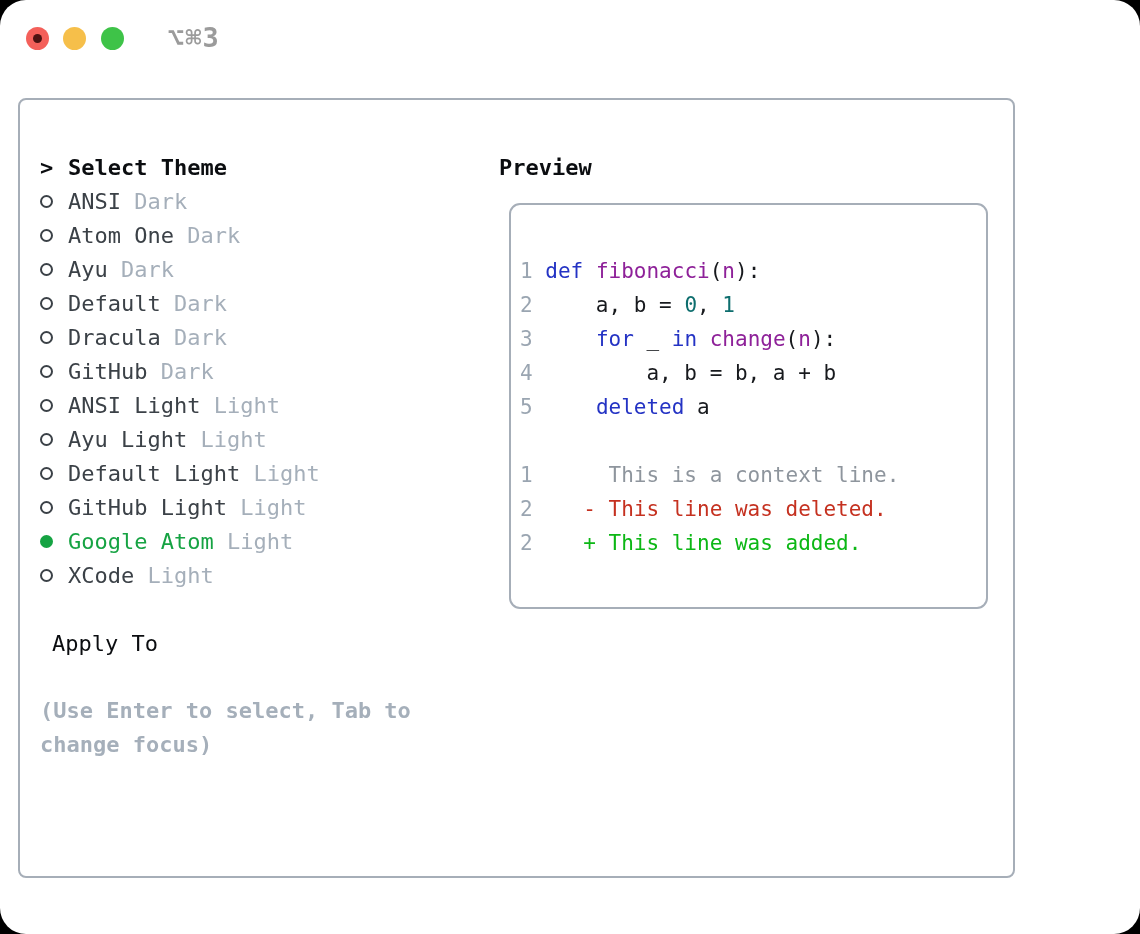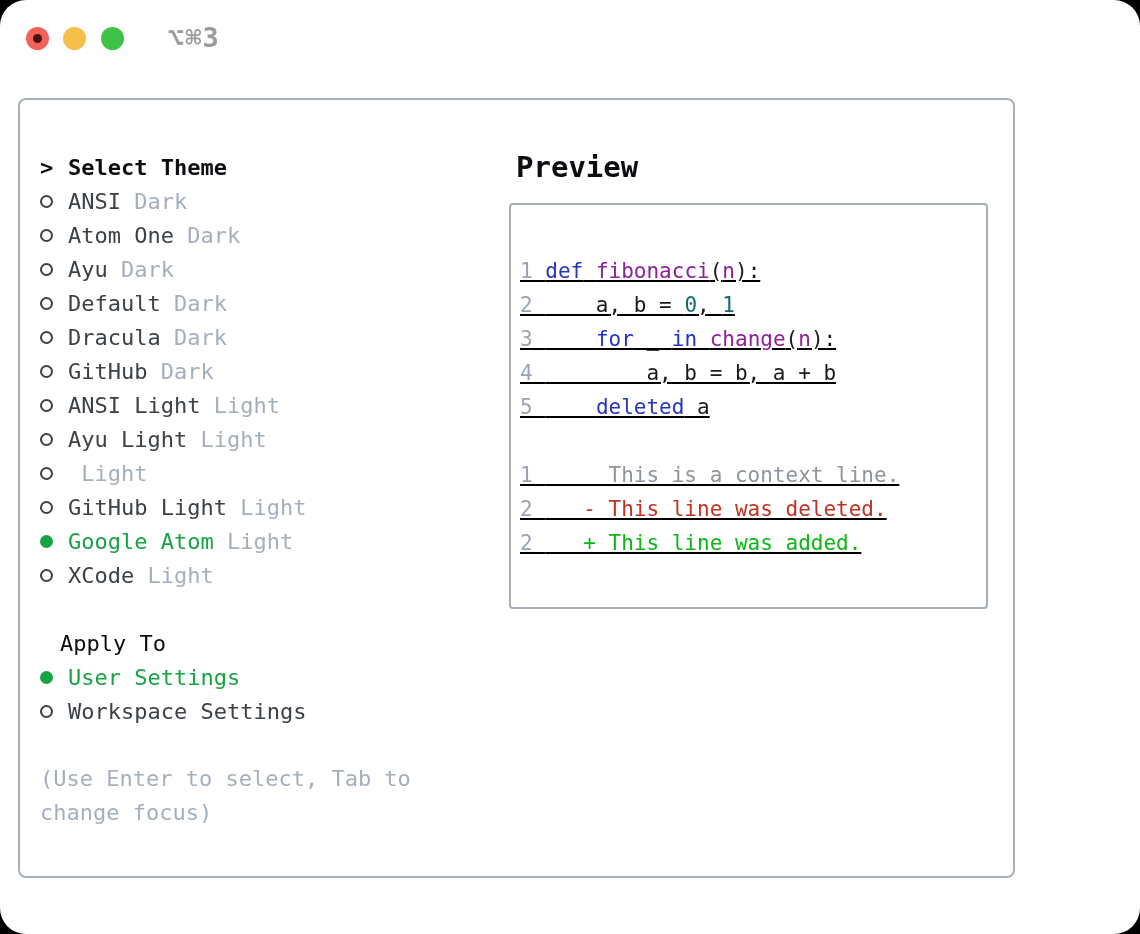--- a/index.html
+++ b/index.html
@@ -27,28 +27,28 @@
   .row{height:34px;display:flex;align-items:center;white-space:pre;}
   .spacer-row{height:34px;}
   .prompt{width:28px;font-weight:bold;color:var(--text-black);}
   .header-label{font-weight:bold;color:var(--text-black);}
   .bullet-col{width:28px;display:flex;align-items:center;}
   .radio{width:13px;height:13px;border-radius:50%;border:2px solid var(--text-dark);box-sizing:border-box;}
   .radio.sel{border-color:var(--accent-green);background:var(--accent-green);}
   .tname{color:var(--text-dark);text-align:center;}
   .tname.sel{color:var(--accent-green);}
   .tvariant{color:var(--text-muted);}
-  .apply-header{margin-left:20px;color:var(--text-black);}
-  .help{margin-top:0;width:392px;color:var(--text-muted);font-size:22px;line-height:34px;}
+  .apply-header{margin-left:12px;color:var(--text-black);}
+  .help{margin-top:0;width:392px;color:var(--text-muted);font-size:22px;line-height:34px;font-weight:bold;}
 
   
-  .preview-header{position:absolute;left:496px;top:50px;height:34px;display:flex;align-items:center;
-      font-size:29px;font-weight:bold;color:var(--text-black);}
+  .preview-header{position:absolute;left:479px;top:50px;height:34px;display:flex;align-items:center;
+      font-size:22px;font-weight:bold;color:var(--text-black);}
   .preview-box{position:absolute;left:489px;top:103px;width:475px;height:402px;
-      border:2px solid var(--border);border-radius:4px;background:#fff;overflow:hidden;text-decoration:underline;}
+      border:2px solid var(--border);border-radius:11px;background:#fff;overflow:hidden;}
   .code{padding:49px 0 0 9px;font-size:21px;line-height:34px;}
   .cl{white-space:pre;height:34px;}
   .ln{color:var(--code-ln);}
   .c-kw{color:var(--code-kw);}
   .c-fn{color:var(--code-fn);}
   .c-num{color:var(--code-num);}
   .c-plain{color:var(--code-plain);}
   .c-ctx{color:var(--diff-ctx);}
   .c-del{color:var(--diff-del);}
   .c-add{color:var(--diff-add);}
@@ -77,36 +77,32 @@
 
         <div id="theme-list">
             <div class="row"><span class="bullet-col"><span class="radio"></span></span><span class="tname">ANSI</span><span class="tvariant"> Dark</span></div>
             <div class="row"><span class="bullet-col"><span class="radio"></span></span><span class="tname">Atom One</span><span class="tvariant"> Dark</span></div>
             <div class="row"><span class="bullet-col"><span class="radio"></span></span><span class="tname">Ayu</span><span class="tvariant"> Dark</span></div>
             <div class="row"><span class="bullet-col"><span class="radio"></span></span><span class="tname">Default</span><span class="tvariant"> Dark</span></div>
             <div class="row"><span class="bullet-col"><span class="radio"></span></span><span class="tname">Dracula</span><span class="tvariant"> Dark</span></div>
             <div class="row"><span class="bullet-col"><span class="radio"></span></span><span class="tname">GitHub</span><span class="tvariant"> Dark</span></div>
             <div class="row"><span class="bullet-col"><span class="radio"></span></span><span class="tname">ANSI Light</span><span class="tvariant"> Light</span></div>
             <div class="row"><span class="bullet-col"><span class="radio"></span></span><span class="tname">Ayu Light</span><span class="tvariant"> Light</span></div>
-            <div class="row"><span class="bullet-col"><span class="radio"></span></span><span class="tvariant"> Light</span></div>
+            <div class="row"><span class="bullet-col"><span class="radio"></span></span><span class="tname">Default Light</span><span class="tvariant"> Light</span></div>
             <div class="row"><span class="bullet-col"><span class="radio"></span></span><span class="tname">GitHub Light</span><span class="tvariant"> Light</span></div>
             <div class="row"><span class="bullet-col"><span class="radio sel"></span></span><span class="tname sel">Google Atom</span><span class="tvariant"> Light</span></div>
             <div class="row"><span class="bullet-col"><span class="radio"></span></span><span class="tname">XCode</span><span class="tvariant"> Light</span></div>
           </div>
 
         <div class="spacer-row"></div>
 
         <div class="row apply-header">
           <span>Apply To</span>
         </div>
 
-        <div id="apply-list">
-            <div class="row"><span class="bullet-col"><span class="radio sel"></span></span><span class="tname sel">User Settings</span></div>
-            <div class="row"><span class="bullet-col"><span class="radio"></span></span><span class="tname">Workspace Settings</span></div>
-          </div>
 
         <div class="spacer-row"></div>
 
         <div class="help">(Use Enter to select, Tab to change focus)</div>
       </div>
 
       <div class="preview-header">Preview</div>
 
       <div class="preview-box">
         <div class="code" id="code">

